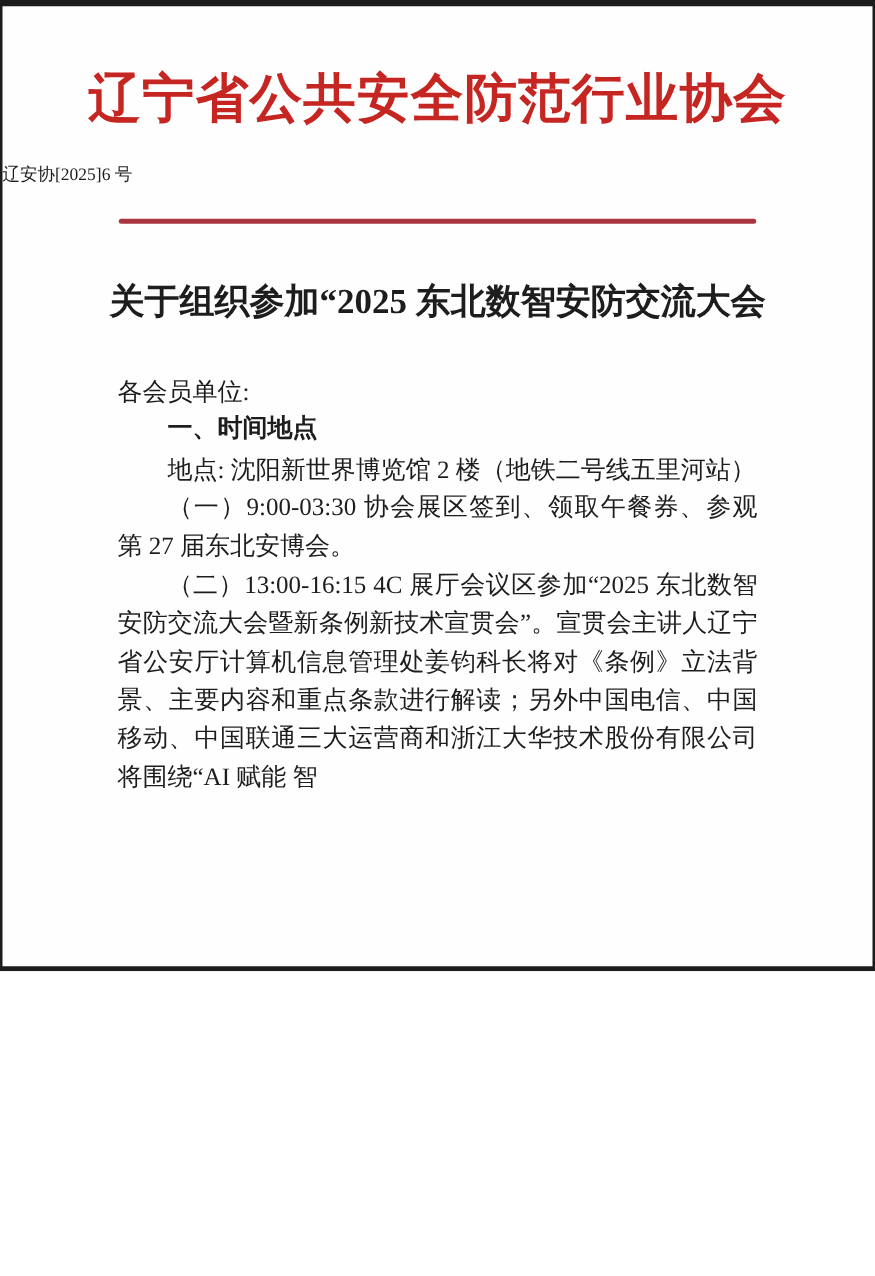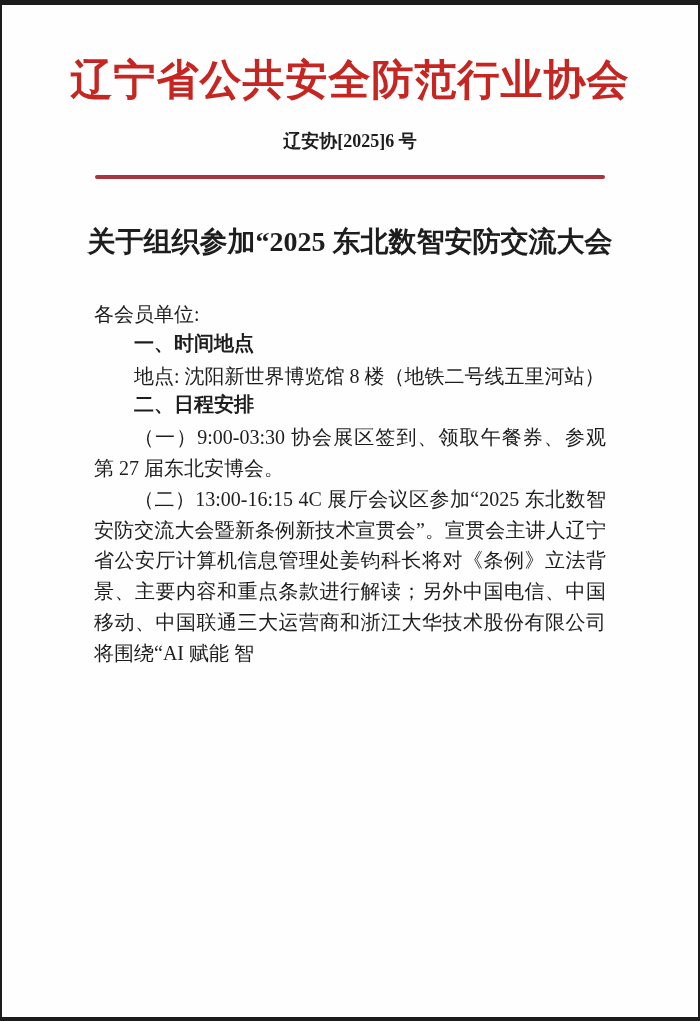--- a/index.html
+++ b/index.html
@@ -1,17 +1,17 @@
 <!DOCTYPE html>
 <html style="--org-name-red: #c62622; --rule-red: #a83540; --text-black: #1d1d1d; --frame-black: #1c1c1c;"><head>
 <meta charset="utf-8">
 <style>
   html, body { margin: 0; padding: 0; background: #ffffff; }
   .frame {
-    width: 700px; height: 1021px;
+    width: 700px; height: 777px;
     background: var(--frame-black, #1c1c1c);
     box-sizing: border-box;
     padding: 5px 2px 4px 2px;
   }
   .page {
     width: 100%; height: 100%;
     background: #fffefe;
     box-sizing: border-box;
     overflow: hidden;
   }
@@ -20,26 +20,25 @@
     text-align: center;
     font-family: "Liberation Serif", "DejaVu Serif", serif;
     font-weight: bold;
     font-size: 42px;
     line-height: 50px;
     letter-spacing: 1px;
     color: var(--org-name-red, #c62622);
   }
   .doc-number {
     margin-top: 24px;
-    text-align: center;
+    text-align: left;
     font-family: "Liberation Serif", "DejaVu Serif", serif;
-    font-size: 18px;
+    font-size: 14px;
     line-height: 24px;
     color: var(--text-black, #1d1d1d);
-    font-weight: bold;
   }
   .red-rule {
     width: 510px; height: 4px;
     margin: 22px auto 0;
     border-radius: 2px;
     background: var(--rule-red, #a83540);
   }
   .notice-title {
     margin-top: 46px;
     text-align: center;
@@ -81,20 +80,19 @@
 
     <div class="red-rule"></div>
 
     <div class="notice-title">
       <div>关于组织参加“2025 东北数智安防交流大会</div>
     </div>
 
     <div class="doc-body">
       <p class="no-indent">各会员单位:</p>
       <p class="section-heading">一、时间地点</p>
-      <p>地点: 沈阳新世界博览馆 8 楼（地铁二号线五里河站）</p>
-      <p class="section-heading">二、日程安排</p>
+      <p>地点: 沈阳新世界博览馆 2 楼（地铁二号线五里河站）</p>
       <p>（一）9:00-03:30 协会展区签到、领取午餐券、参观第 27 届东北安博会。</p>
       <p>（二）13:00-16:15 4C 展厅会议区参加“2025 东北数智安防交流大会暨新条例新技术宣贯会”。宣贯会主讲人辽宁省公安厅计算机信息管理处姜钧科长将对《条例》立法背景、主要内容和重点条款进行解读；另外中国电信、中国移动、中国联通三大运营商和浙江大华技术股份有限公司将围绕“AI 赋能 智</p>
     </div>
 
   </div>
 </div>
 
 </body></html>

